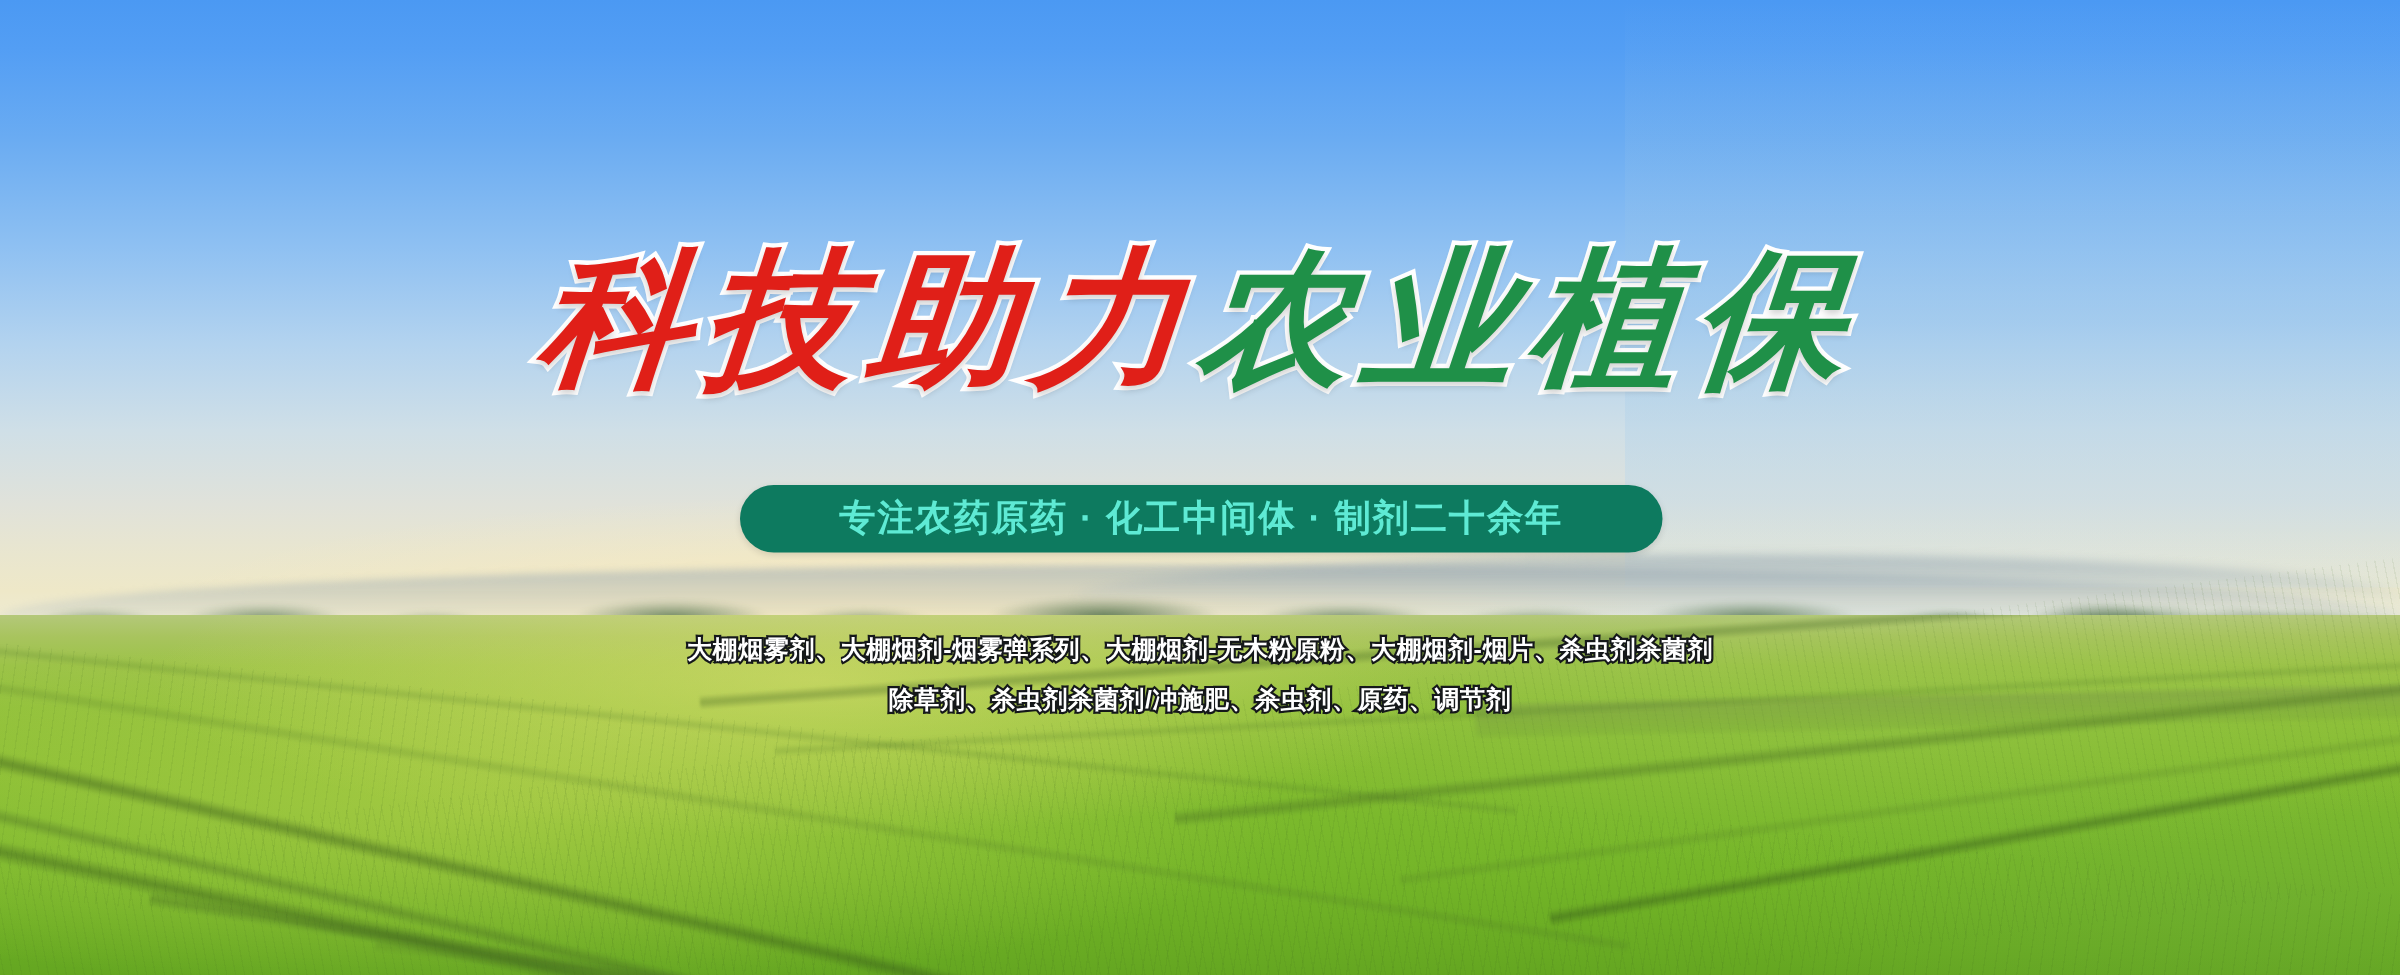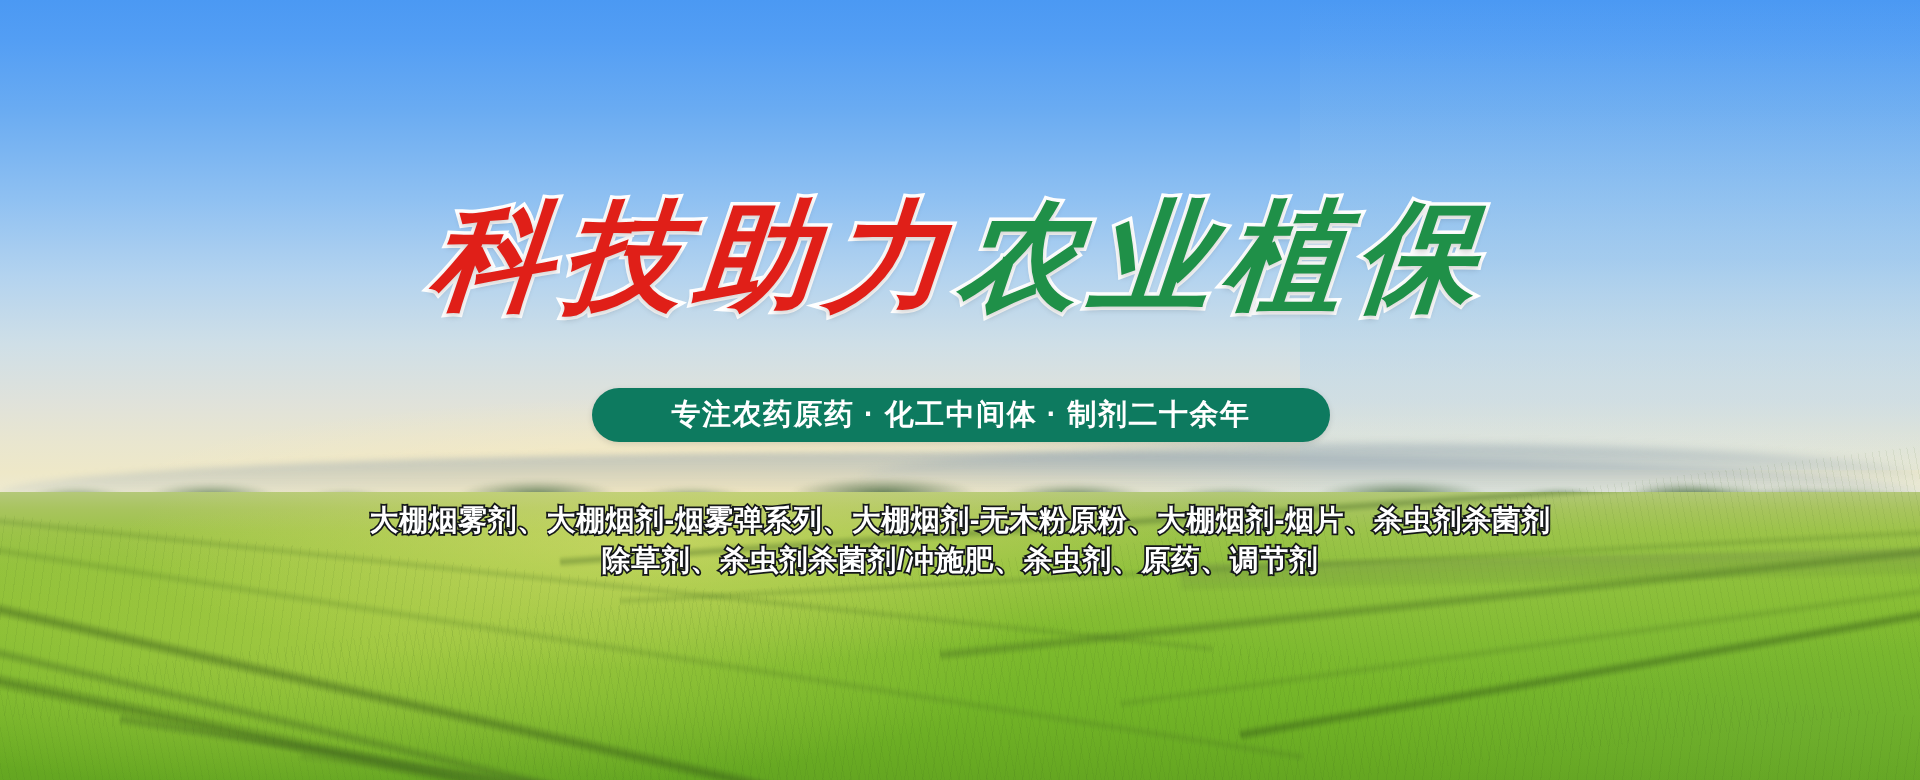--- a/index.html
+++ b/index.html
@@ -179,33 +179,33 @@
   .badge {
     position:absolute;
     left:592px; top:388px;
     width:738px; height:54px;
     background:#0d7a5f;
     border-radius:27px;
     display:flex; align-items:center; justify-content:center;
     box-shadow:0 2px 6px rgba(0,0,0,.12);
   }
   .badge-text {
-    color:#ffffff;
+    color:#5eead4;
     font-size:29px;
     font-weight:700;
     letter-spacing:1.5px;
     white-space:nowrap;
   }
 
   
   .products {
     position:absolute; left:0; top:500px; width:1920px;
     text-align:center;
     color:#ffffff;
-    font-size:29px;
+    font-size:20px;
     font-weight:700;
     line-height:40px;
     letter-spacing:.5px;
     white-space:nowrap;
     -webkit-text-stroke:3.5px #15181a;
     paint-order:stroke fill;
   }
   .products .line { display:block; }
 </style>
 </head>

